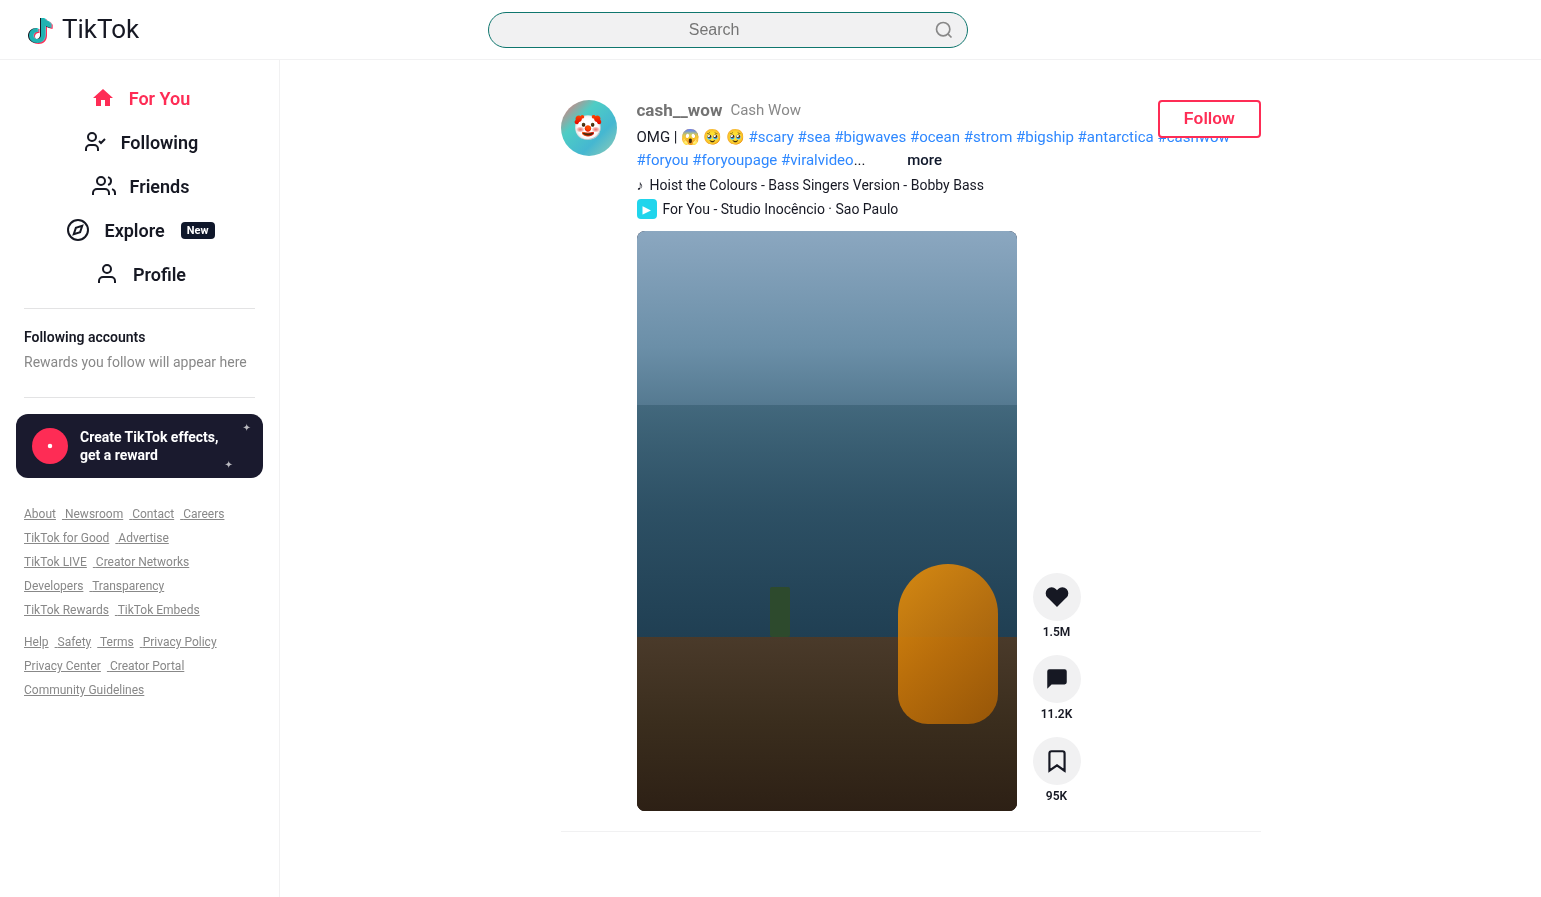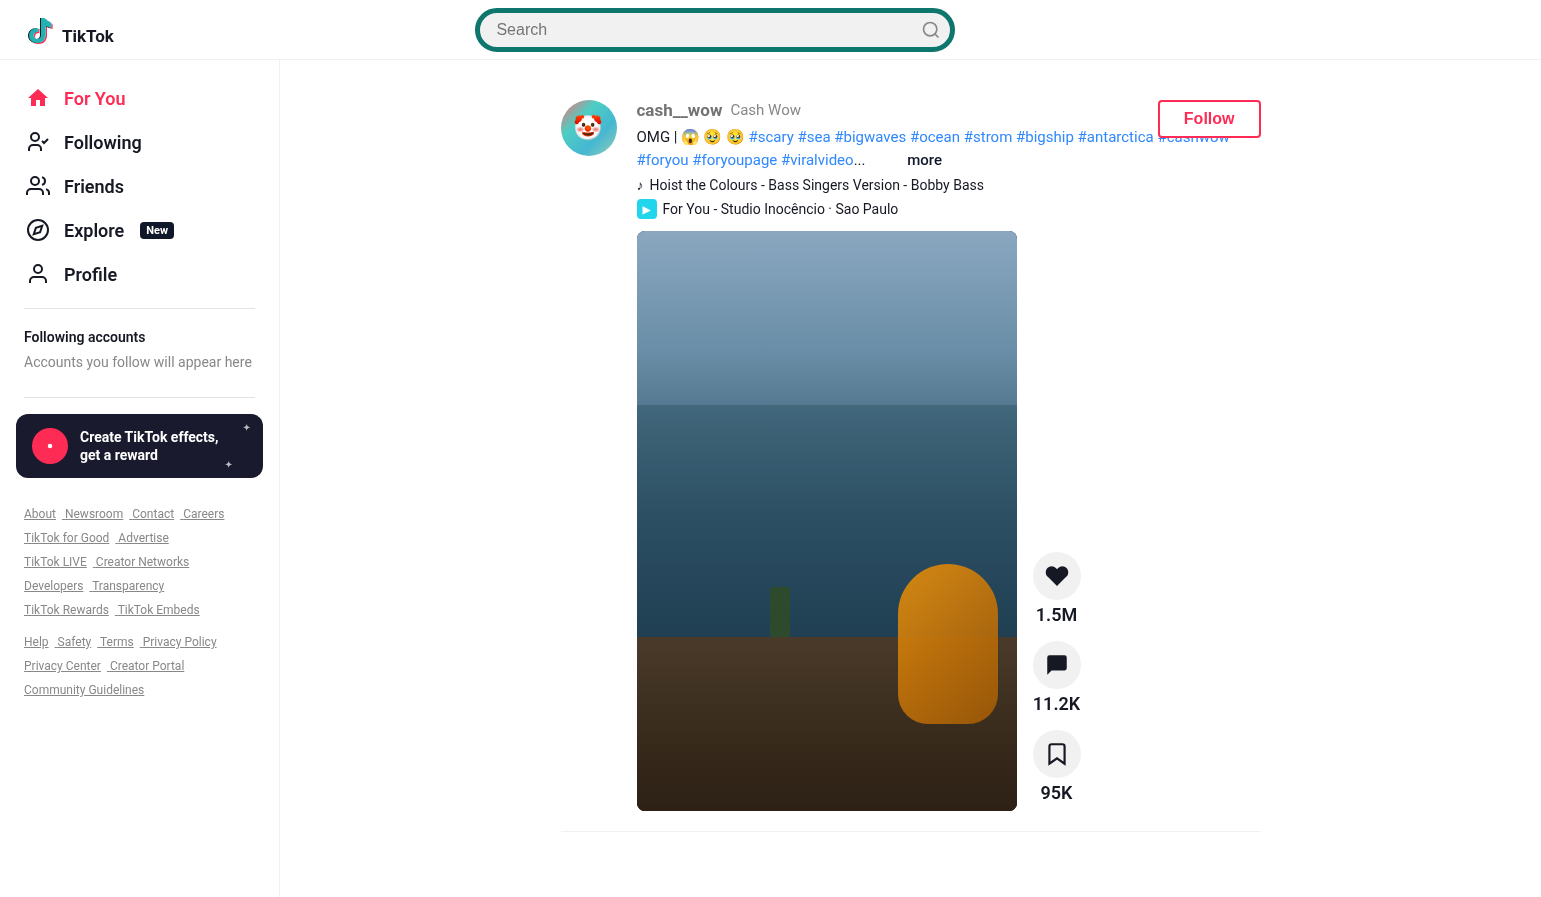--- a/index.html
+++ b/index.html
@@ -15,44 +15,45 @@
       border-bottom: 1px solid #f1f1f2;
       position: fixed;
       top: 0;
       left: 0;
       right: 0;
       background: #fff;
       z-index: 100;
     }
     .logo {
       display: flex;
-      align-items: flex-end;
+      align-items: flex-start;
       gap: 6px;
-      font-size: 17px;
-      font-weight: 700;
+      font-size: 26px;
+      font-weight: 400;
     }
     .logo-icon {
       width: 32px;
       height: 32px;
     }
     .search-wrapper {
       flex: 1;
       max-width: 480px;
       margin: 0 auto;
       position: relative;
     }
     .search-input {
       width: 100%;
       padding: 8px 44px 8px 16px;
       border-radius: 92px;
-      border: 5px solid #0f766e;
+      border: 1px solid #0f766e;
       background: #f1f1f2;
       font-size: 16px;
       outline: none;
       color: #161823;
+      text-align: center;
     }
     .search-icon-btn {
       position: absolute;
       right: 14px;
       top: 50%;
       transform: translateY(-50%);
       background: none;
       border: none;
       cursor: pointer;
       color: #888;
@@ -86,20 +87,21 @@
       align-items: center;
       gap: 12px;
       padding: 10px 16px;
       border-radius: 8px;
       cursor: pointer;
       font-size: 18px;
       font-weight: 600;
       color: #161823;
       transition: background 0.15s;
       text-decoration: none;
+      justify-content: center;
     }
     .nav-item.active { color: #fe2c55; }
     .nav-item.active .nav-icon { color: #fe2c55; }
     .nav-icon {
       font-size: 22px;
       width: 28px;
       display: flex;
       align-items: center;
       justify-content: center;
     }
@@ -364,21 +366,21 @@
       width: 48px;
       height: 48px;
       border-radius: 50%;
       background: #f1f1f2;
       display: flex;
       align-items: center;
       justify-content: center;
       font-size: 22px;
     }
     .action-count {
-      font-size: 18px;
+      font-size: 12px;
       font-weight: 600;
       color: #161823;
     }
 
     
     .follow-btn {
       position: absolute;
       top: 20px;
       right: 0;
       padding: 8px 24px;
@@ -470,21 +472,21 @@
             <path d="M20 21v-2a4 4 0 0 0-4-4H8a4 4 0 0 0-4 4v2"></path>
             <circle cx="12" cy="7" r="4"></circle>
           </svg>
       </span>
       <span>Profile</span>
     </div>
 
     <hr class="sidebar-divider">
 
     <div class="following-accounts-title">Following accounts</div>
-    <div class="following-accounts-sub">Accounts you follow will appear here</div>
+    <div class="following-accounts-sub">Rewards you follow will appear here</div>
 
     <hr class="sidebar-divider">
 
     <div class="create-effects-btn">
       <div class="effects-icon-circle">
         <svg width="18" height="18" viewBox="0 0 24 24" fill="white">
             <circle cx="12" cy="12" r="3"></circle>
             <path d="M12 1v4M12 19v4M4.22 4.22l2.83 2.83M16.95 16.95l2.83 2.83M1 12h4M19 12h4M4.22 19.78l2.83-2.83M16.95 7.05l2.83-2.83"></path>
           </svg>
       </div>

